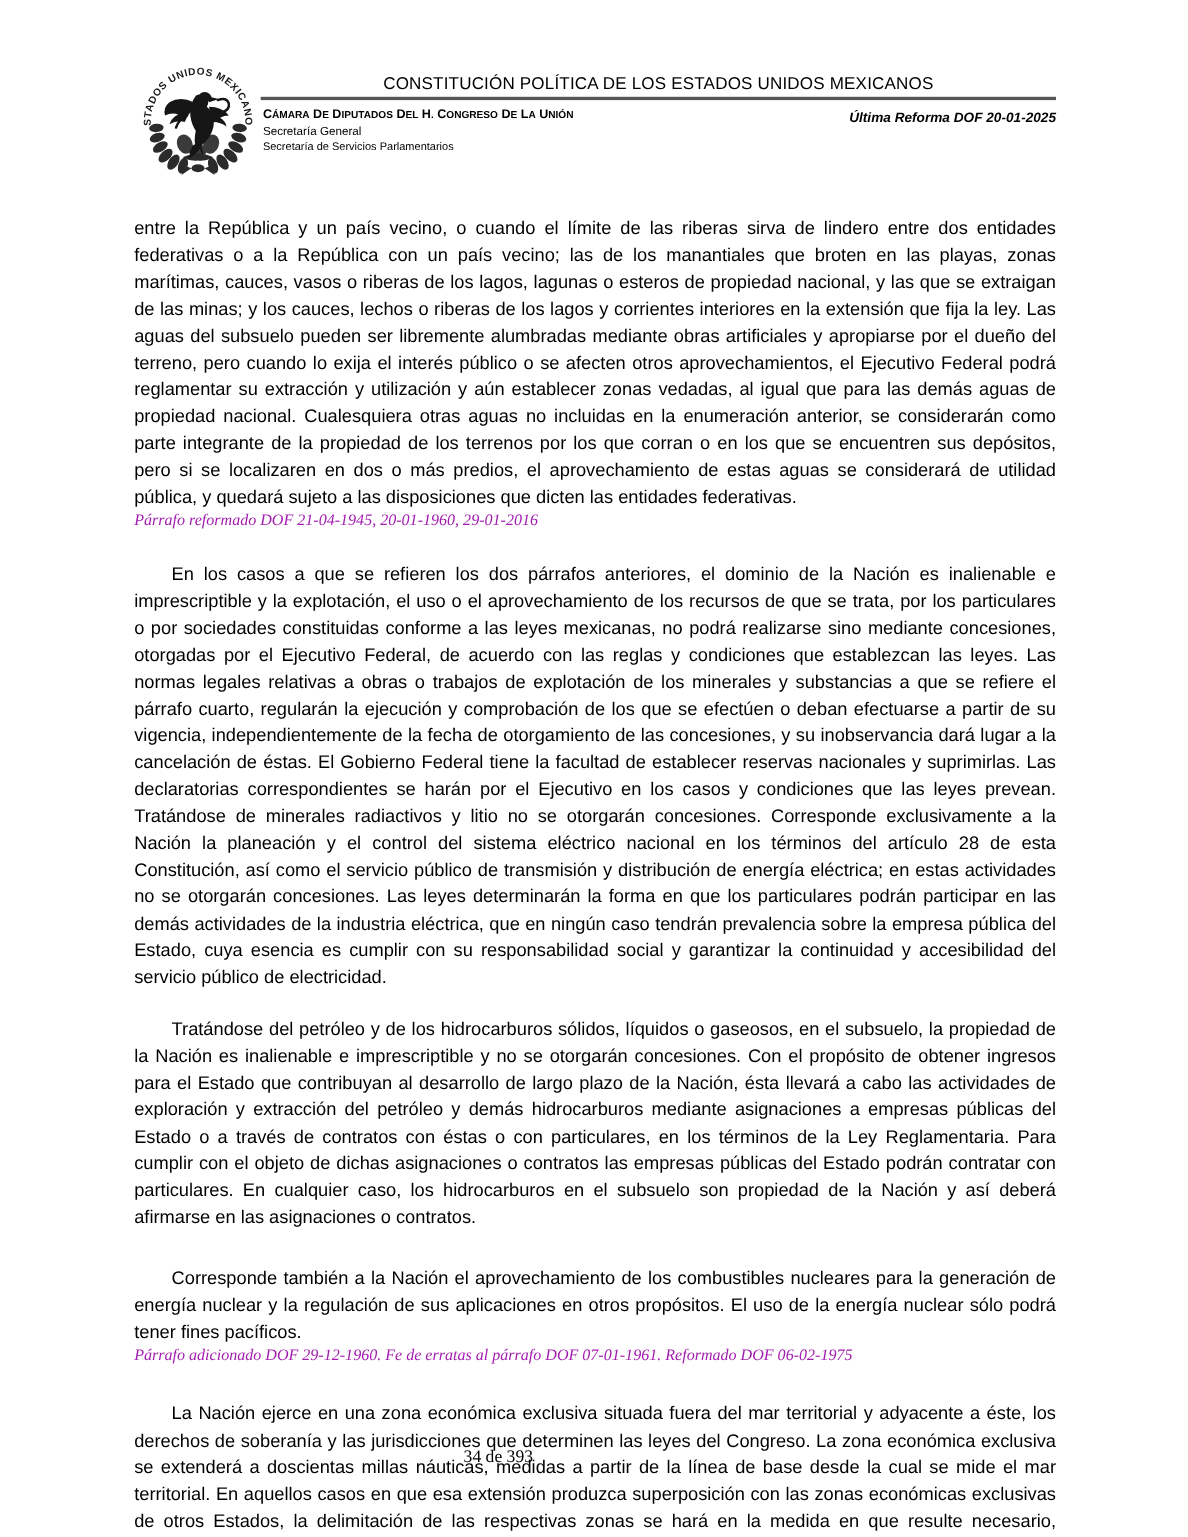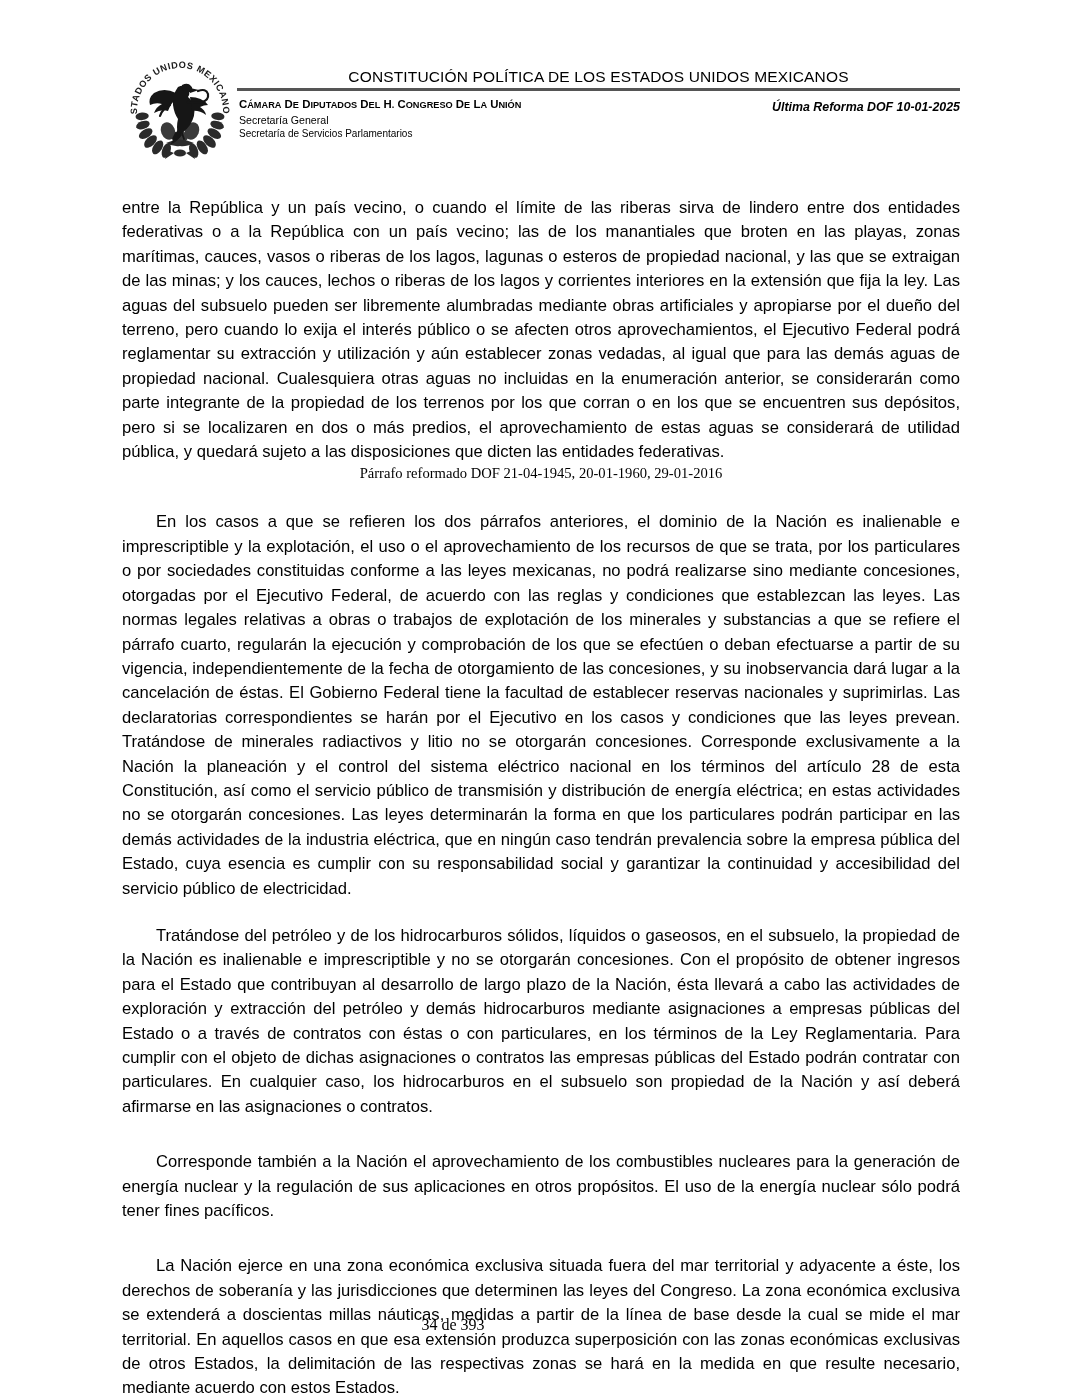--- a/index.html
+++ b/index.html
@@ -111,24 +111,25 @@
   p.para.indent {
     text-indent: 34px;
   }
   .spacer-sm { height: 19px; }
   .spacer-md { height: 23px; }
   .spacer-lg { height: 27px; }
 
   .reform {
     margin: 0;
     font-family: "Liberation Serif", serif;
+    font-style: italic;
     font-size: 14.6px;
     line-height: 19px;
-    color: #000000;
-    text-align: center;
+    color: #a21caf;
+    text-align: left;
   }
 
   
   .footer {
     position: absolute;
     left: 0;
     top: 1316px;
     width: 906px;
     text-align: center;
     font-family: "Liberation Serif", serif;
@@ -236,39 +237,40 @@
     <div class="header-title">CONSTITUCIÓN POLÍTICA DE LOS ESTADOS UNIDOS MEXICANOS</div>
 
     <div class="header-rule"></div>
 
     <div class="header-org"><span>C</span><span class="sc">ÁMARA</span> <span>D</span><span class="sc">E</span> <span>D</span><span class="sc">IPUTADOS</span> <span>D</span><span class="sc">EL</span> <span>H</span><span class="sc">.</span> <span>C</span><span class="sc">ONGRESO</span> <span>D</span><span class="sc">E</span> <span>L</span><span class="sc">A</span> <span>U</span><span class="sc">NIÓN</span></div>
 
     <div class="header-sub1">Secretaría General</div>
 
     <div class="header-sub2">Secretaría de Servicios Parlamentarios</div>
 
-    <div class="header-reform">Última Reforma DOF 10-01-2025</div>
+    <div class="header-reform">Última Reforma DOF 20-01-2025</div>
   </div>
 
   <div class="content">
 
     <p class="para">entre la República y un país vecino, o cuando el límite de las riberas sirva de lindero entre dos entidades federativas o a la República con un país vecino; las de los manantiales que broten en las playas, zonas marítimas, cauces, vasos o riberas de los lagos, lagunas o esteros de propiedad nacional, y las que se extraigan de las minas; y los cauces, lechos o riberas de los lagos y corrientes interiores en la extensión que fija la ley. Las aguas del subsuelo pueden ser libremente alumbradas mediante obras artificiales y apropiarse por el dueño del terreno, pero cuando lo exija el interés público o se afecten otros aprovechamientos, el Ejecutivo Federal podrá reglamentar su extracción y utilización y aún establecer zonas vedadas, al igual que para las demás aguas de propiedad nacional. Cualesquiera otras aguas no incluidas en la enumeración anterior, se considerarán como parte integrante de la propiedad de los terrenos por los que corran o en los que se encuentren sus depósitos, pero si se localizaren en dos o más predios, el aprovechamiento de estas aguas se considerará de utilidad pública, y quedará sujeto a las disposiciones que dicten las entidades federativas.</p>
     <p class="reform">Párrafo reformado DOF 21-04-1945, 20-01-1960, 29-01-2016</p>
 
     <div class="spacer-md"></div>
 
     <p class="para indent">En los casos a que se refieren los dos párrafos anteriores, el dominio de la Nación es inalienable e imprescriptible y la explotación, el uso o el aprovechamiento de los recursos de que se trata, por los particulares o por sociedades constituidas conforme a las leyes mexicanas, no podrá realizarse sino mediante concesiones, otorgadas por el Ejecutivo Federal, de acuerdo con las reglas y condiciones que establezcan las leyes. Las normas legales relativas a obras o trabajos de explotación de los minerales y substancias a que se refiere el párrafo cuarto, regularán la ejecución y comprobación de los que se efectúen o deban efectuarse a partir de su vigencia, independientemente de la fecha de otorgamiento de las concesiones, y su inobservancia dará lugar a la cancelación de éstas. El Gobierno Federal tiene la facultad de establecer reservas nacionales y suprimirlas. Las declaratorias correspondientes se harán por el Ejecutivo en los casos y condiciones que las leyes prevean. Tratándose de minerales radiactivos y litio no se otorgarán concesiones. Corresponde exclusivamente a la Nación la planeación y el control del sistema eléctrico nacional en los términos del artículo 28 de esta Constitución, así como el servicio público de transmisión y distribución de energía eléctrica; en estas actividades no se otorgarán concesiones. Las leyes determinarán la forma en que los particulares podrán participar en las demás actividades de la industria eléctrica, que en ningún caso tendrán prevalencia sobre la empresa pública del Estado, cuya esencia es cumplir con su responsabilidad social y garantizar la continuidad y accesibilidad del servicio público de electricidad.</p>
 
     <div class="spacer-sm"></div>
 
     <p class="para indent">Tratándose del petróleo y de los hidrocarburos sólidos, líquidos o gaseosos, en el subsuelo, la propiedad de la Nación es inalienable e imprescriptible y no se otorgarán concesiones. Con el propósito de obtener ingresos para el Estado que contribuyan al desarrollo de largo plazo de la Nación, ésta llevará a cabo las actividades de exploración y extracción del petróleo y demás hidrocarburos mediante asignaciones a empresas públicas del Estado o a través de contratos con éstas o con particulares, en los términos de la Ley Reglamentaria. Para cumplir con el objeto de dichas asignaciones o contratos las empresas públicas del Estado podrán contratar con particulares. En cualquier caso, los hidrocarburos en el subsuelo son propiedad de la Nación y así deberá afirmarse en las asignaciones o contratos.</p>
 
     <div class="spacer-lg"></div>
 
     <p class="para indent">Corresponde también a la Nación el aprovechamiento de los combustibles nucleares para la generación de energía nuclear y la regulación de sus aplicaciones en otros propósitos. El uso de la energía nuclear sólo podrá tener fines pacíficos.</p>
+    <p class="reform">Párrafo adicionado DOF 29-12-1960. Fe de erratas al párrafo DOF 07-01-1961. Reformado DOF 06-02-1975</p>
 
     <div class="spacer-lg"></div>
 
     <p class="para indent">La Nación ejerce en una zona económica exclusiva situada fuera del mar territorial y adyacente a éste, los derechos de soberanía y las jurisdicciones que determinen las leyes del Congreso. La zona económica exclusiva se extenderá a doscientas millas náuticas, medidas a partir de la línea de base desde la cual se mide el mar territorial. En aquellos casos en que esa extensión produzca superposición con las zonas económicas exclusivas de otros Estados, la delimitación de las respectivas zonas se hará en la medida en que resulte necesario, mediante acuerdo con estos Estados.</p>
   </div>
 
   <div class="footer">34 de 393</div>
 
 </div>
 

